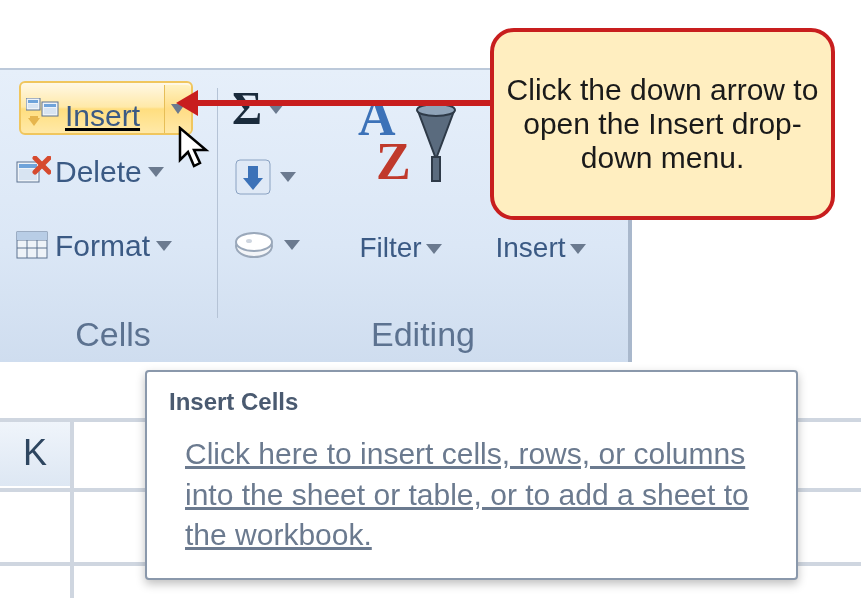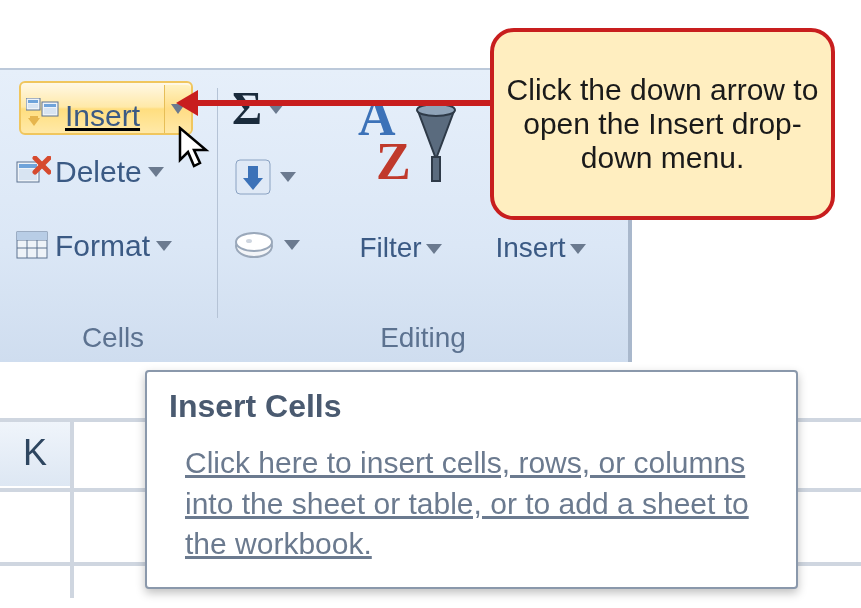--- a/index.html
+++ b/index.html
@@ -103,21 +103,21 @@
     border-right: 8px solid transparent;
     border-top: 10px solid #6b7a8f;
   }
   .delete-btn { left: 3px; top: 70px; }
   .format-btn { left: 3px; top: 144px; }
   .group-label {
     position: absolute;
     bottom: 0;
     width: 100%;
     text-align: center;
-    font-size: 28px;
+    font-size: 34px;
     color: #5c7290;
   }
   .editing-group {
     position: absolute;
     left: 228px;
     top: 8px;
     width: 390px;
     height: 276px;
   }
   .editing-group .group-label { bottom: 0; }
@@ -193,21 +193,21 @@
     top: 370px;
     width: 605px;
     background: #ffffff;
     border: 2px solid #8a98ab;
     border-radius: 4px;
     box-shadow: 0 4px 10px rgba(0,0,0,0.25);
     padding: 16px 22px 22px 22px;
     z-index: 30;
   }
   .tooltip .tt-title {
-    font-size: 32px;
+    font-size: 24px;
     font-weight: bold;
     color: #4a5a70;
     margin-bottom: 18px;
   }
   .tooltip .tt-body {
     font-size: 30px;
     color: #6b7a8f;
     line-height: 1.35;
     padding-left: 16px;
     text-decoration: underline;

